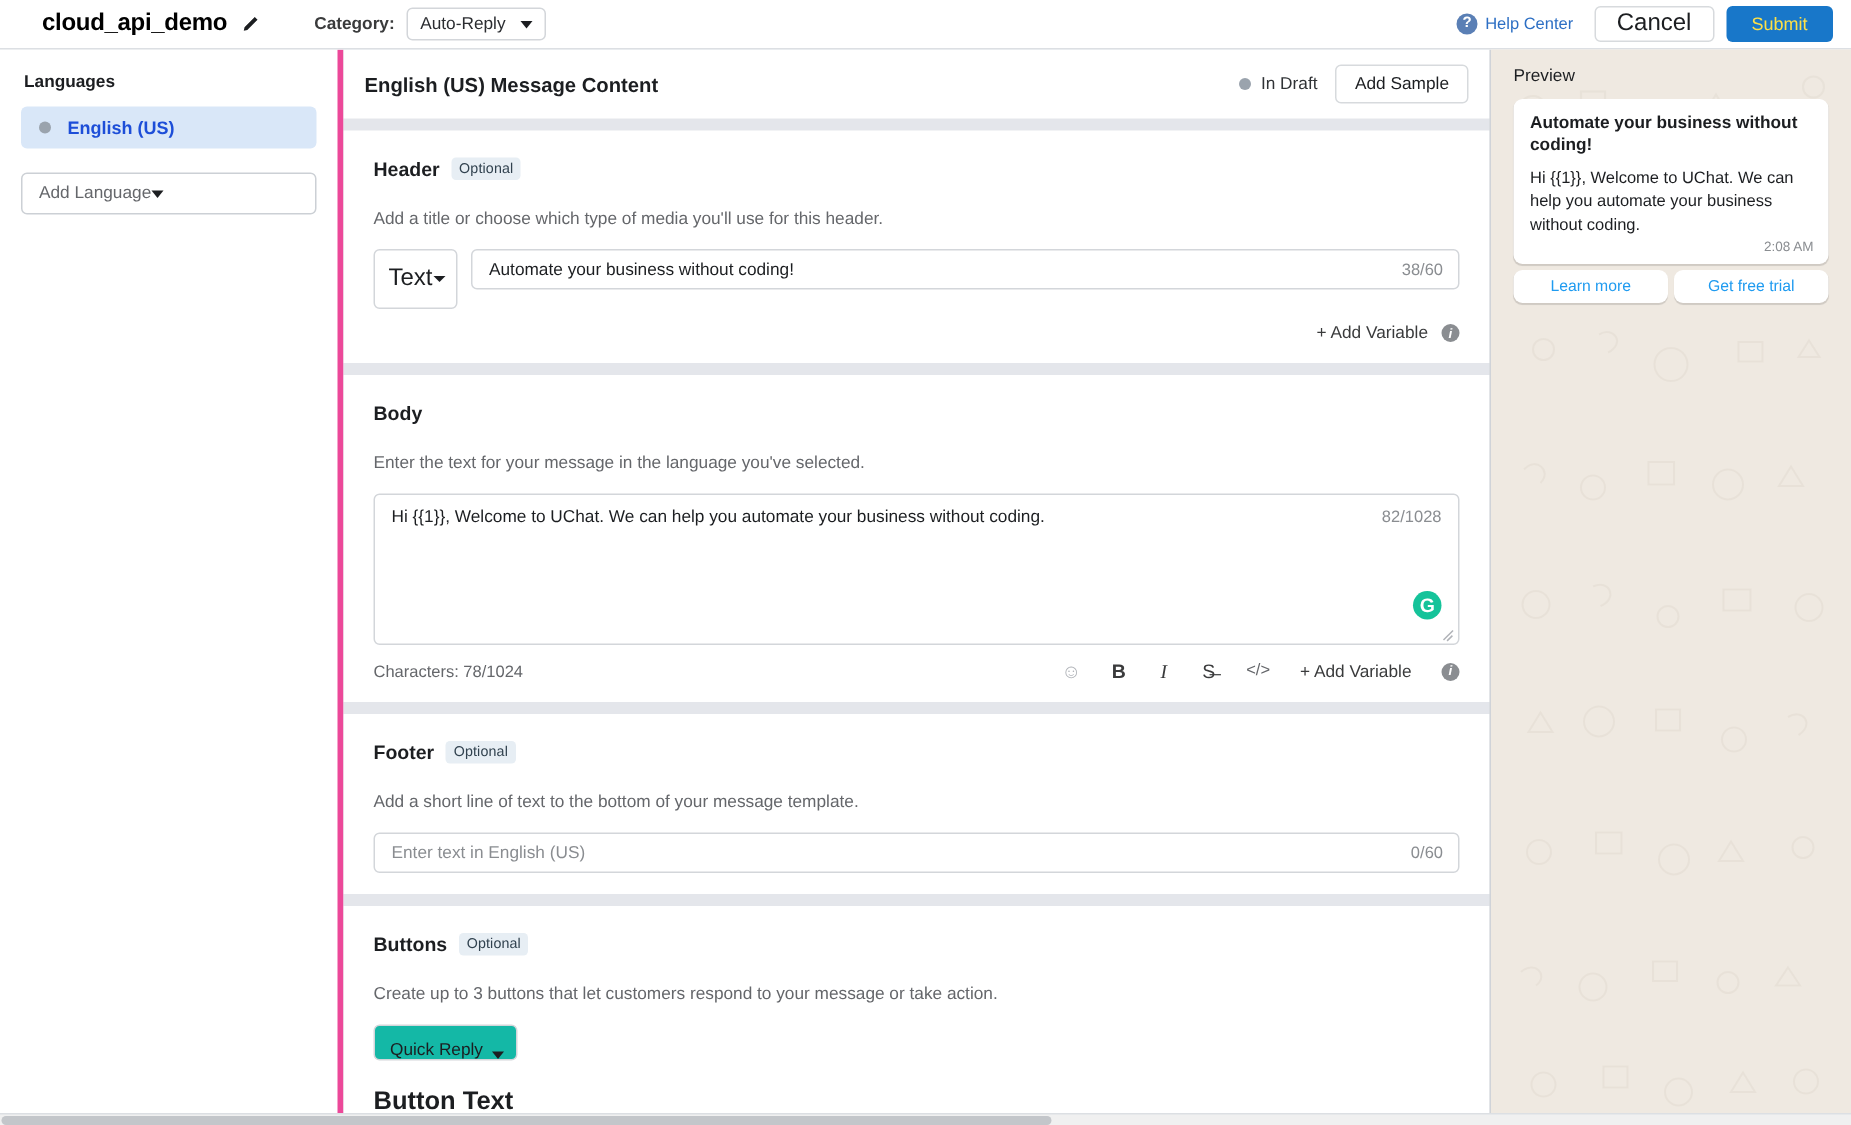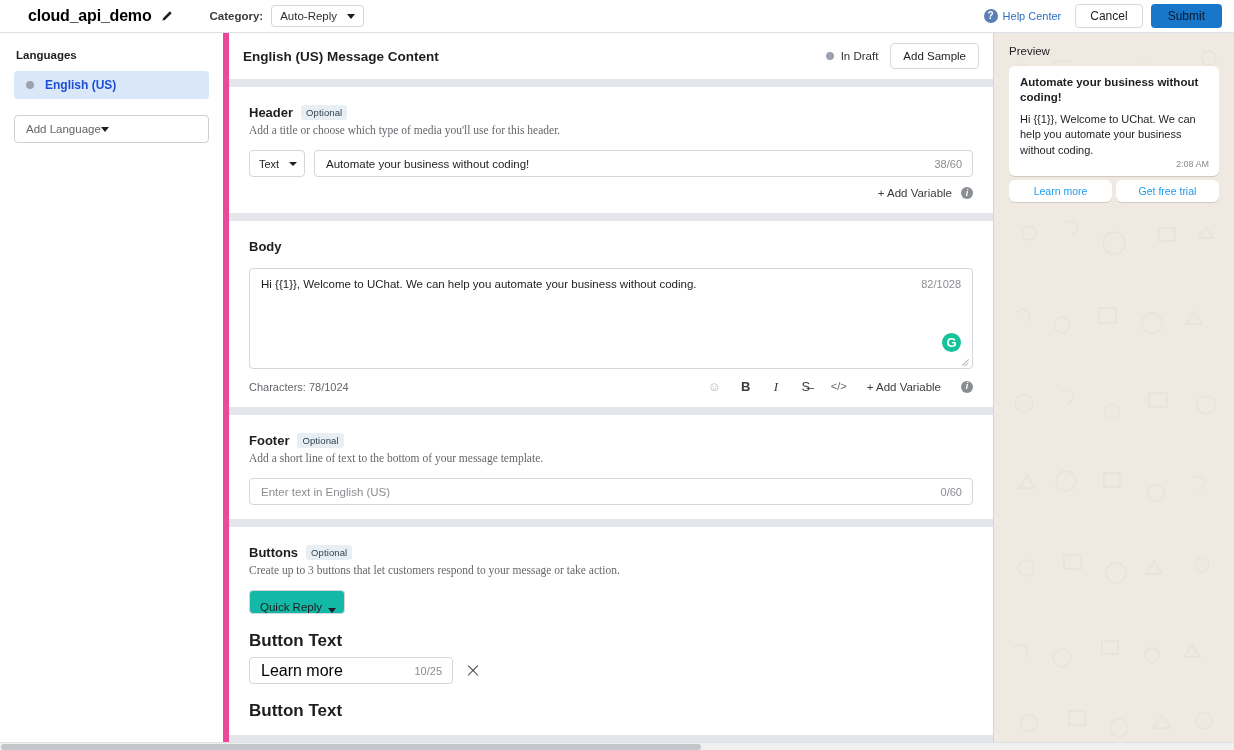--- a/index.html
+++ b/index.html
@@ -54,38 +54,38 @@
   }
   .help-badge {
     width: 14px; height: 14px; border-radius: 50%;
     background: #5a7fb5; color: #fff; font-size: 10px; font-weight: bold;
     display: flex; align-items: center; justify-content: center;
     line-height: 1;
   }
   .btn-cancel {
     height: 24px; padding: 0 14px;
     border: 1px solid #d7dadd; border-radius: 4px; background: #fff;
-    font-size: 12px; color: #1c1e21; cursor: pointer;
+    font-size: 16px; color: #1c1e21; cursor: pointer;
     font-family: inherit;
   }
   .btn-submit {
     height: 24px; padding: 0 17px; margin-left: 8px;
     border: none; border-radius: 4px; background: #1877c9;
-    font-size: 12px; color: #0f172a; cursor: pointer;
+    font-size: 12px; color: #fde047; cursor: pointer;
     font-family: inherit;
   }
 
   
   .shell { display: flex; height: 717px; background: #e4e6eb; }
 
   
   .sidebar {
     width: 229px; background: #fff; flex: 0 0 229px;
     padding: 12px 14px 0 14px;
-    border-right: 6px solid #ec4899;
+    border-right: 4px solid #ec4899;
   }
   .side-title {
     font-size: 11.5px; font-weight: bold; color: #1c1e21;
     padding: 4px 2px 10px 2px;
   }
   .lang-item {
     display: flex; align-items: center; gap: 11px;
     background: #d9e7f8; border-radius: 4px;
     height: 28px; padding: 0 12px; cursor: pointer;
   }
@@ -138,29 +138,29 @@
   }
 
   .sec { padding: 18px 20px 14px 20px; }
   .sec-title { display: flex; align-items: center; gap: 8px; }
   .sec-title h2 { font-size: 13px; font-weight: bold; color: #1c1e21; }
   .optional {
     font-size: 9.5px; color: #31424f; background: #e7eef4;
     border-radius: 3px; padding: 2px 5px 2px 5px; font-weight: normal;
     letter-spacing: 0.1px;
   }
-  .sec-desc { font-size: 11.5px; color: #65676b; margin-top: 4px; font-family: Liberation Serif, serif; }
+  .sec-desc { font-size: 11.5px; color: #65676b; margin-top: 20px; }
 
   .row { display: flex; align-items: stretch; gap: 9px; margin-top: 14px; }
   .type-select {
-    width: 56px; height: 27px;
+    width: 56px; height: 40px;
     border: 1px solid #d3d6da; border-radius: 4px; background: #fff;
     display: flex; align-items: center; justify-content: space-between;
     padding: 0 7px 0 9px; cursor: pointer;
-    font-size: 11px; color: #1c1e21; flex: 0 0 56px;
+    font-size: 16px; color: #1c1e21; flex: 0 0 56px;
   }
   .type-select .caret-sm { border-top-width: 4px; }
   .text-field {
     flex: 1 1 auto; height: 27px;
     border: 1px solid #d3d6da; border-radius: 4px; background: #fff;
     display: flex; align-items: center; padding: 0 10px 0 11px;
   }
   .text-field .val { font-size: 11.5px; color: #1c1e21; }
   .text-field .val.ph { color: #8a8d91; }
   .counter { margin-left: auto; font-size: 11px; color: #8a8d91; padding-left: 10px; }
@@ -371,20 +371,21 @@
           <span class="info-i">i</span>
         </div>
       </div>
     </section>
 
     <section class="card">
       <div class="sec">
         <div class="sec-title">
           <h2>Body</h2>
         </div>
+        <div class="sec-desc">Enter the text for your message in the language you've selected.</div>
         <div class="ta-wrap">
           <div class="ta-text">Hi {{1}}, Welcome to UChat. We can help you automate your business without coding.</div>
           <div class="ta-count">82/1028</div>
           <div class="grammarly">G</div>
           <div class="resize-grip"></div>
         </div>
         <div class="ta-footer">
           <span class="chars">Characters: 78/1024</span>
           <div class="tools">
             <span class="tool emoji">☺</span>

